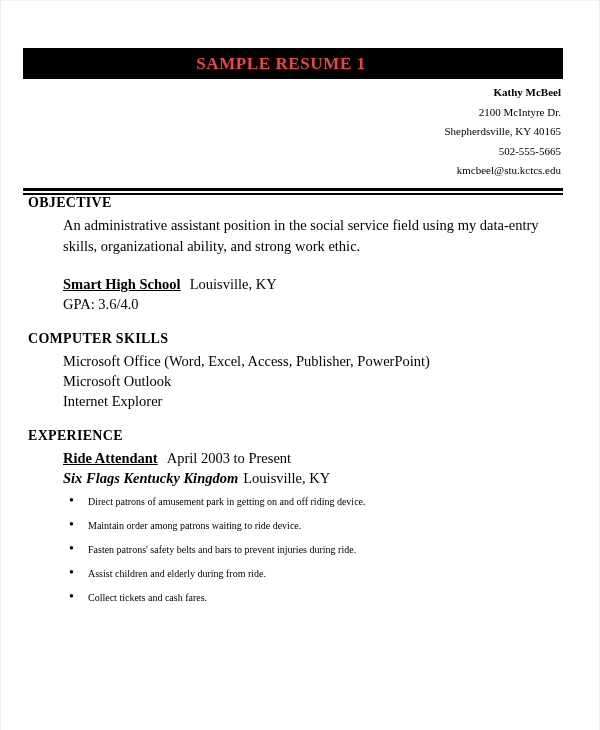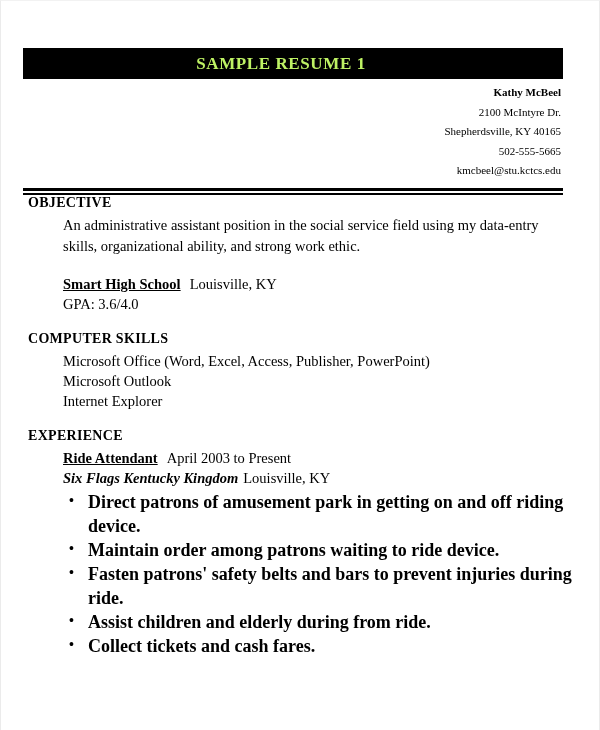--- a/index.html
+++ b/index.html
@@ -32,21 +32,21 @@
     left: 22px;
     top: 47px;
     width: 540px;
     height: 31px;
     background: #000000;
     display: flex;
     align-items: center;
     justify-content: center;
   }
   .banner-title {
-    color: #bef264;
+    color: #ef4444;
     font-weight: bold;
     font-size: 17px;
     letter-spacing: 0.6px;
     line-height: 1;
     margin-right: 24px;
   }
 
   
   .contact {
     position: absolute;
@@ -114,22 +114,21 @@
 
   ul.bullets {
     list-style: none;
     margin: 2px 0 0 0;
     padding: 0;
   }
   ul.bullets li {
     position: relative;
     padding-left: 25px;
     line-height: 24px;
-    font-size: 18px;
-    font-weight: bold;
+    font-size: 10px;
   }
   ul.bullets li::before {
     content: "\2022";
     position: absolute;
     left: 6px;
     top: -1px;
     font-size: 14px;
   }
 </style>
 </head>

